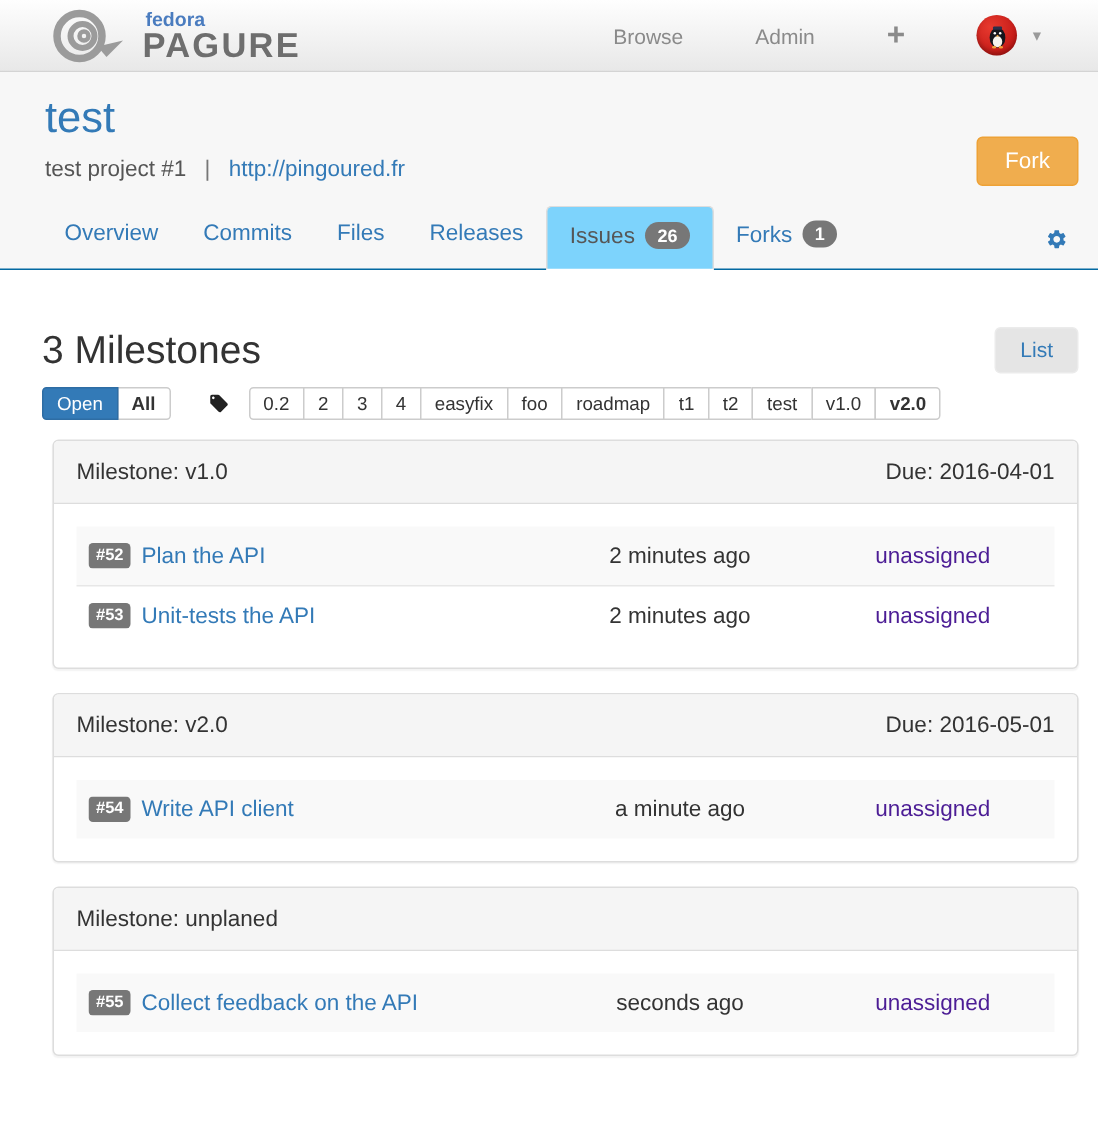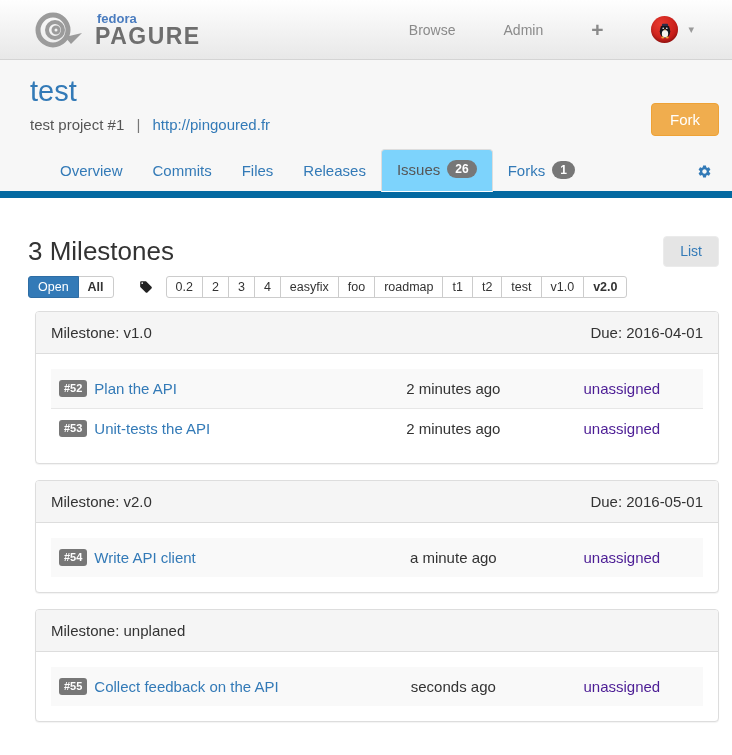--- a/index.html
+++ b/index.html
@@ -7,21 +7,21 @@
   body {
     width: 732px; height: 755px;
     font-family: "Liberation Sans", sans-serif;
     background: #fff; color: #333;
     overflow: hidden;
   }
   a { text-decoration: none; cursor: pointer; }
 
   
   .navbar {
-    height: 60px;
+    height: 48px;
     background: linear-gradient(#fefefe, #e8e8e8);
     border-bottom: 1px solid #d4d4d4;
     box-shadow: 0 1px 4px rgba(0,0,0,.065);
     display: flex; align-items: center;
     padding: 0 38px 0 30px;
   }
   .brand { display: flex; align-items: center; gap: 9px; cursor: pointer; }
   .brand-text { display: flex; flex-direction: column; line-height: 1; }
   .brand-fedora { color: #4a7cbf; font-size: 13px; font-weight: bold; margin-left: 2px; }
   .brand-pagure { color: #6e6e6e; font-size: 23px; font-weight: bold; letter-spacing: 1.5px; }
@@ -43,23 +43,23 @@
   .project-meta { margin: 8px 0 0 30px; font-size: 15px; color: #555; }
   .project-meta .sep { margin: 0 8px; color: #777; }
   .project-meta a { color: #337ab7; }
   .fork-btn {
     position: absolute; top: 43px; right: 13px;
     background: #f0ad4e; border: 1px solid #eea236; color: #fff;
     font-size: 15px; font-family: inherit;
     padding: 7px 18px; border-radius: 4px; cursor: pointer;
   }
   .tabs {
-    margin-top: 16px; padding-left: 45px;
-    border-bottom: 7px solid #0369a1;
-    display: flex; align-items: center; position: relative;
+    margin-top: 16px; padding-left: 28px;
+    border-bottom: 1px solid #0369a1;
+    display: flex; align-items: flex-start; position: relative;
   }
   .tab { padding: 10px 15px; font-size: 15px; color: #337ab7; display: flex; align-items: center; gap: 7px; }
   .tab.active {
     background: #7dd3fc; color: #565656;
     border: 1px solid #ddd; border-bottom-color: #fff;
     border-radius: 4px 4px 0 0; margin-bottom: -1px; padding-bottom: 13px;
   }
   .pill {
     background: #777; color: #fff; font-size: 12px; font-weight: bold;
     padding: 3px 8px; border-radius: 10px; line-height: 1;

